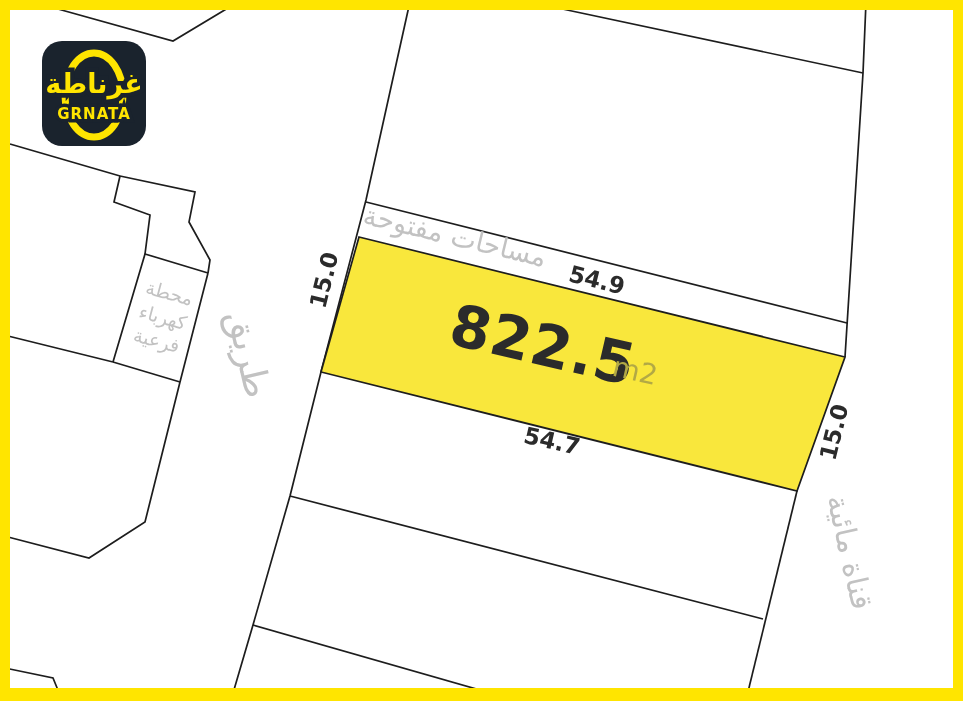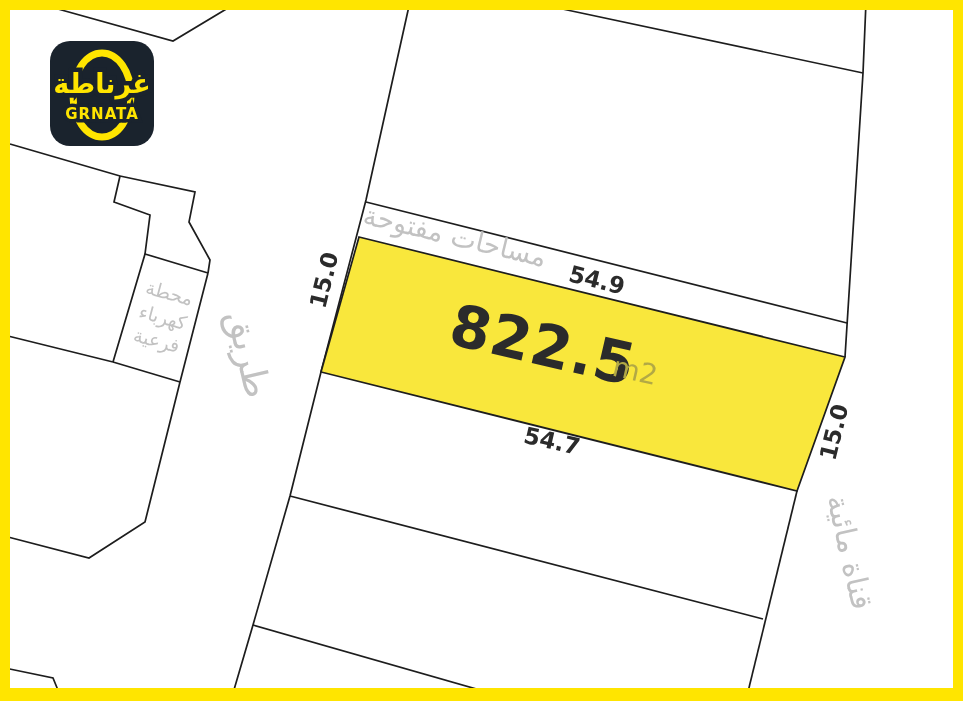--- a/index.html
+++ b/index.html
@@ -18,21 +18,21 @@
   .lbl{
     position:absolute;z-index:3;white-space:nowrap;
     transform:translate(-50%,-50%) rotate(var(--r,0deg));
     transform-origin:center;color:var(--dim-text,#2b2b2b);
     font-family:"DejaVu Sans","Liberation Sans",sans-serif;
   }
   .lbl.gray{color:var(--label-gray,#c2c2c2);}
   .lbl.center{text-align:center;}
   .area-number{font-weight:700;letter-spacing:1px;}
   .unit{color:var(--unit-olive,#b2a945);}
-  .logo{position:absolute;left:50px;top:41px;width:104px;height:93px;z-index:5;}
+  .logo{position:absolute;left:42px;top:41px;width:104px;height:93px;z-index:5;}
   .logo text{font-family:"DejaVu Sans","Liberation Sans",sans-serif;}
 </style>
 </head>
 <body>
 
 <div class="canvas">
 
   <svg class="map-lines" width="963" height="701" viewBox="0 0 963 701">
 
     <polyline points="40,4 173,41 238,2"></polyline>

